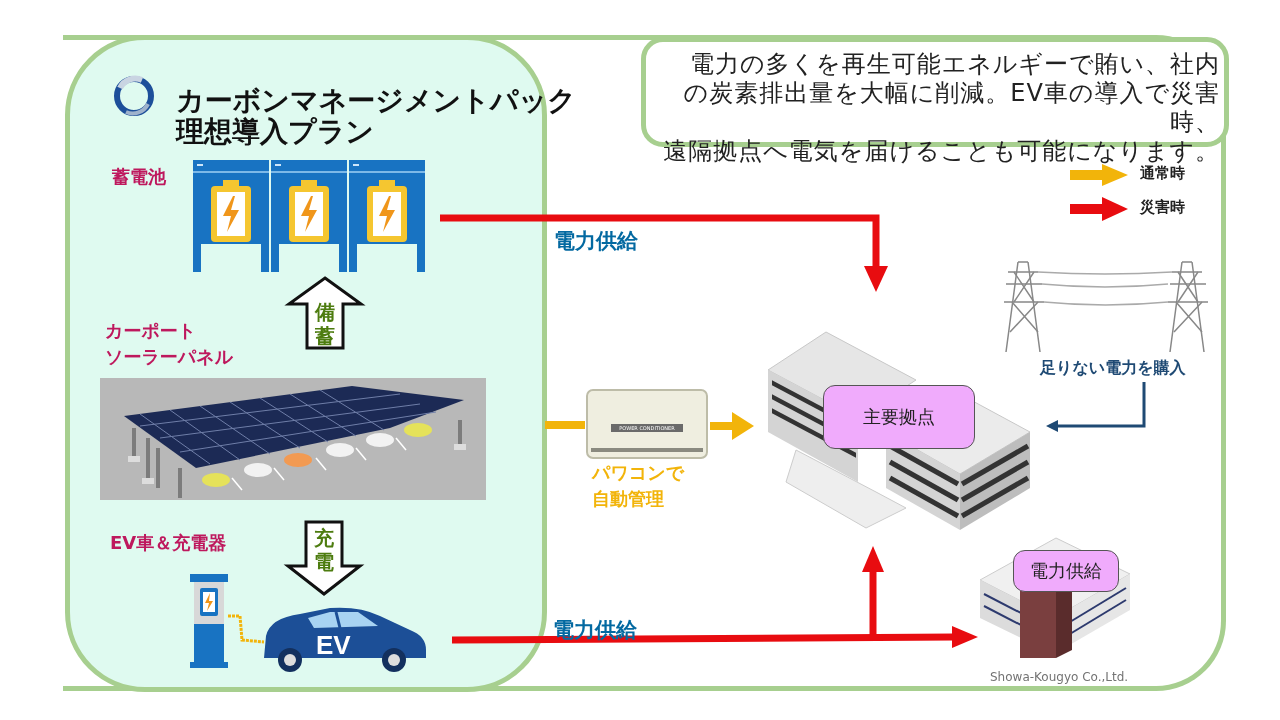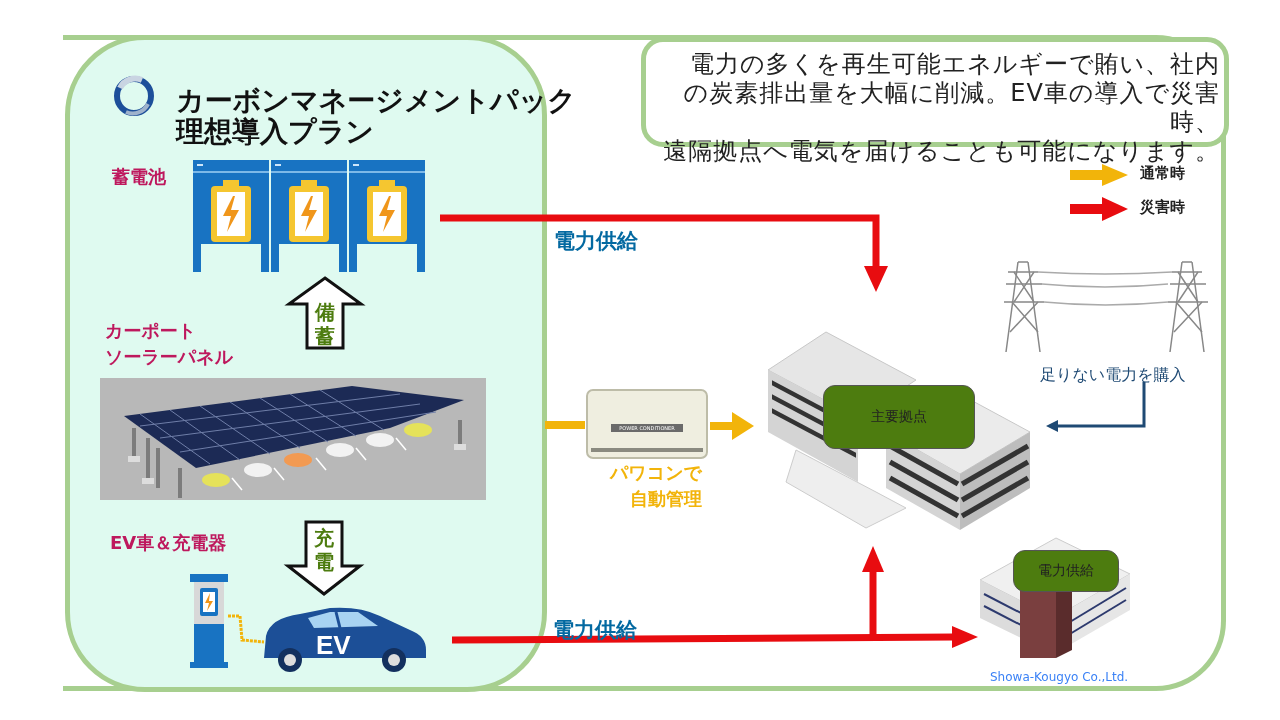--- a/index.html
+++ b/index.html
@@ -10,26 +10,26 @@
                  border-radius:70px; box-sizing:border-box; border-left:none; border-top-left-radius:0; border-bottom-left-radius:0; }
   .left-panel { left:65px; top:35px; width:482px; height:657px; background:#dffaf0;
                 border:5px solid #a7cf8f; border-radius:80px; box-sizing:border-box; }
   .desc-box { left:641px; top:37px; width:588px; height:110px; background:#fff;
               border:5px solid #a7cf8f; border-radius:22px; box-sizing:border-box; }
   .desc-text { left:660px; top:50px; width:560px; font-size:24px; line-height:29px; color:#222;
                text-align:right; white-space:pre-line; letter-spacing:1px; }
   .title { left:176px; top:62px; font-size:28px; font-weight:bold; line-height:31px; color:#111; white-space:pre-line;margin-top:23px; }
   .label-bold { font-size:18px; font-weight:bold; color:#be185d; line-height:26px; white-space:pre-line; }
   .red-label { font-size:21px; font-weight:bold; color:#0369a1; }
-  .yellow-label { font-size:18px; font-weight:bold; color:#f2b40a; text-align:right; line-height:26px; white-space:pre-line; }
-  .navy-label { font-size:16px; font-weight:normal; color:#1f4a74;margin-top:7px; }
+  .yellow-label { font-size:18px; font-weight:bold; color:#f2b40a; text-align:left; line-height:26px; white-space:pre-line; }
+  .navy-label { font-size:16px; font-weight:bold; color:#1f4a74; }
   .legend-label { font-size:15px; color:#222;font-weight:bold; }
-  .yellow-tag { background:#4d7c0f; border:1px solid #555; border-radius:12px; font-size:14px; color:#222;
+  .yellow-tag { background:#f0abfc; border:1px solid #555; border-radius:12px; font-size:18px; color:#222;
                 display:flex; align-items:center; justify-content:center; box-sizing:border-box; }
-  .credit { font-size:12px; color:#3b82f6; }
+  .credit { font-size:12px; color:#737373; }
   .vert-label { font-size:20px; font-weight:bold; color:#4d7c0f; line-height:24px; text-align:center; width:24px; }
   svg { position:absolute; overflow:visible; }
 </style>
 </head>
 <body>
 
 <div class="abs outer-frame"></div>
 <div class="abs left-panel"></div>
 <div class="abs desc-box"></div>
 <div class="abs desc-text">電力の多くを再生可能エネルギーで賄い、社内

